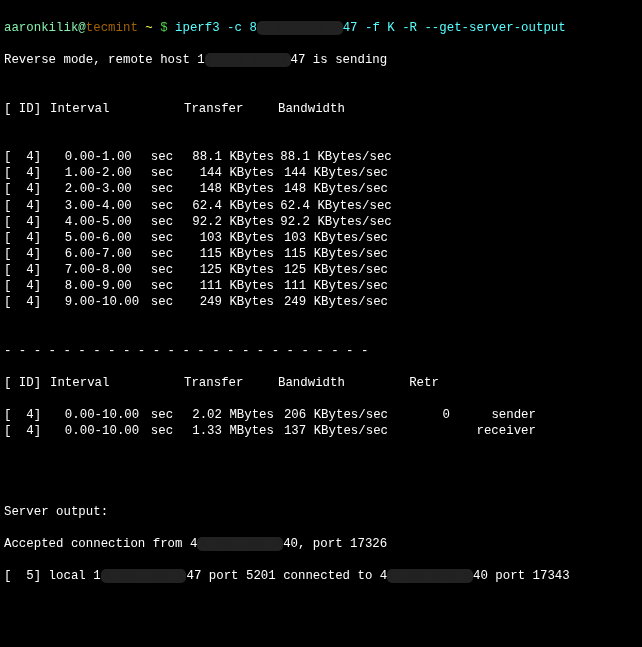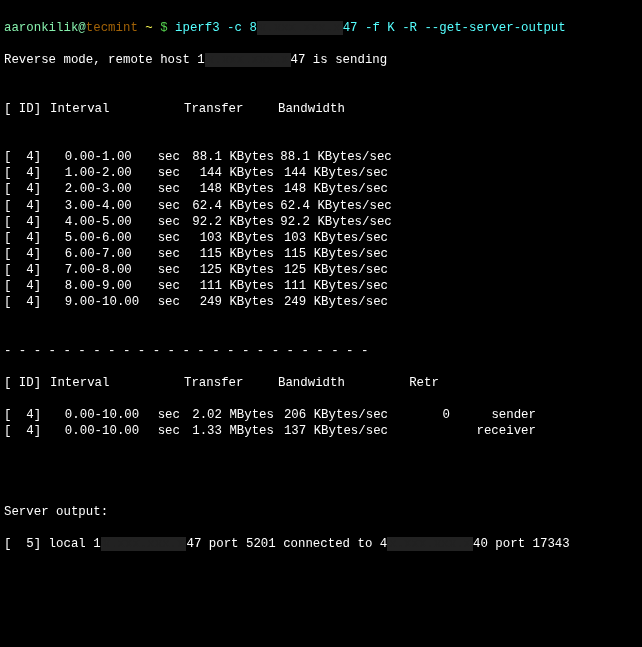--- a/index.html
+++ b/index.html
@@ -14,27 +14,27 @@
   }
   .term { white-space: pre; }
   .user   { color: #86efac; }
   .host   { color: #a16207; }
   .tilde  { color: #ffff55; }
   .dollar { color: #55d34f; }
   .cyan   { color: #55ffff; }
   .hide {
     background: #222;
     color: #222;
-    border-radius: 0;
+    border-radius: 5px;
     padding: 0 2px;
   }
   .row span { display: inline-block; }
   .c-id   { width: 46px; }
   .c-int  { width: 94px; }
-  .c-sec  { width: 36px;  text-align: right; }
+  .c-sec  { width: 36px;  text-align: center; }
   .c-tr   { width: 94px;  text-align: right; }
   .c-bw   { width: 124px; text-align: center; }
   .c-retr { width: 52px;  text-align: right; }
   .c-role { width: 86px;  text-align: right; }
   .hdr .c-tr, .hdr .c-bw { text-align: left; padding-left: 4px; }
   .hdr .c-retr, .hdr .c-cwnd { text-align: center; }
 </style>
 </head>
 <body>
 
@@ -45,20 +45,21 @@
 <div class="row hdr"><span class="c-id">[ ID]</span><span class="c-int">Interval</span><span class="c-sec"></span><span class="c-tr">Transfer</span><span class="c-bw">Bandwidth</span></div>
 
 <div id="client-rows"><div class="row"><span class="c-id">[  4]</span><span class="c-int">  0.00-1.00  </span><span class="c-sec">sec</span><span class="c-tr">88.1 KBytes</span><span class="c-bw">88.1 KBytes/sec</span></div><div class="row"><span class="c-id">[  4]</span><span class="c-int">  1.00-2.00  </span><span class="c-sec">sec</span><span class="c-tr">144 KBytes</span><span class="c-bw">144 KBytes/sec</span></div><div class="row"><span class="c-id">[  4]</span><span class="c-int">  2.00-3.00  </span><span class="c-sec">sec</span><span class="c-tr">148 KBytes</span><span class="c-bw">148 KBytes/sec</span></div><div class="row"><span class="c-id">[  4]</span><span class="c-int">  3.00-4.00  </span><span class="c-sec">sec</span><span class="c-tr">62.4 KBytes</span><span class="c-bw">62.4 KBytes/sec</span></div><div class="row"><span class="c-id">[  4]</span><span class="c-int">  4.00-5.00  </span><span class="c-sec">sec</span><span class="c-tr">92.2 KBytes</span><span class="c-bw">92.2 KBytes/sec</span></div><div class="row"><span class="c-id">[  4]</span><span class="c-int">  5.00-6.00  </span><span class="c-sec">sec</span><span class="c-tr">103 KBytes</span><span class="c-bw">103 KBytes/sec</span></div><div class="row"><span class="c-id">[  4]</span><span class="c-int">  6.00-7.00  </span><span class="c-sec">sec</span><span class="c-tr">115 KBytes</span><span class="c-bw">115 KBytes/sec</span></div><div class="row"><span class="c-id">[  4]</span><span class="c-int">  7.00-8.00  </span><span class="c-sec">sec</span><span class="c-tr">125 KBytes</span><span class="c-bw">125 KBytes/sec</span></div><div class="row"><span class="c-id">[  4]</span><span class="c-int">  8.00-9.00  </span><span class="c-sec">sec</span><span class="c-tr">111 KBytes</span><span class="c-bw">111 KBytes/sec</span></div><div class="row"><span class="c-id">[  4]</span><span class="c-int">  9.00-10.00 </span><span class="c-sec">sec</span><span class="c-tr">249 KBytes</span><span class="c-bw">249 KBytes/sec</span></div></div>
 
 <div>- - - - - - - - - - - - - - - - - - - - - - - - -</div>
 <div class="row hdr"><span class="c-id">[ ID]</span><span class="c-int">Interval</span><span class="c-sec"></span><span class="c-tr">Transfer</span><span class="c-bw">Bandwidth</span><span class="c-retr">Retr</span></div>
 <div id="client-summary"><div class="row"><span class="c-id">[  4]</span><span class="c-int">  0.00-10.00 </span><span class="c-sec">sec</span><span class="c-tr">2.02 MBytes</span><span class="c-bw">206 KBytes/sec</span><span class="c-retr">0</span><span class="c-role">sender</span></div><div class="row"><span class="c-id">[  4]</span><span class="c-int">  0.00-10.00 </span><span class="c-sec">sec</span><span class="c-tr">1.33 MBytes</span><span class="c-bw">137 KBytes/sec</span><span class="c-retr"></span><span class="c-role">receiver</span></div></div>
 
 <div>&nbsp;</div>
 <div>Server output:</div>
+<div><span>Accepted connection from 4</span><span class="hide">x.xxx.xxx.x</span><span>40, port 17326</span></div>
 <div><span>[  5] local 1</span><span class="hide">x.xxx.xxx.x</span><span>47 port 5201 connected to 4</span><span class="hide">x.xxx.xxx.x</span><span>40 port 17343</span></div>
 
 
 
 
 
 
 
 
 

